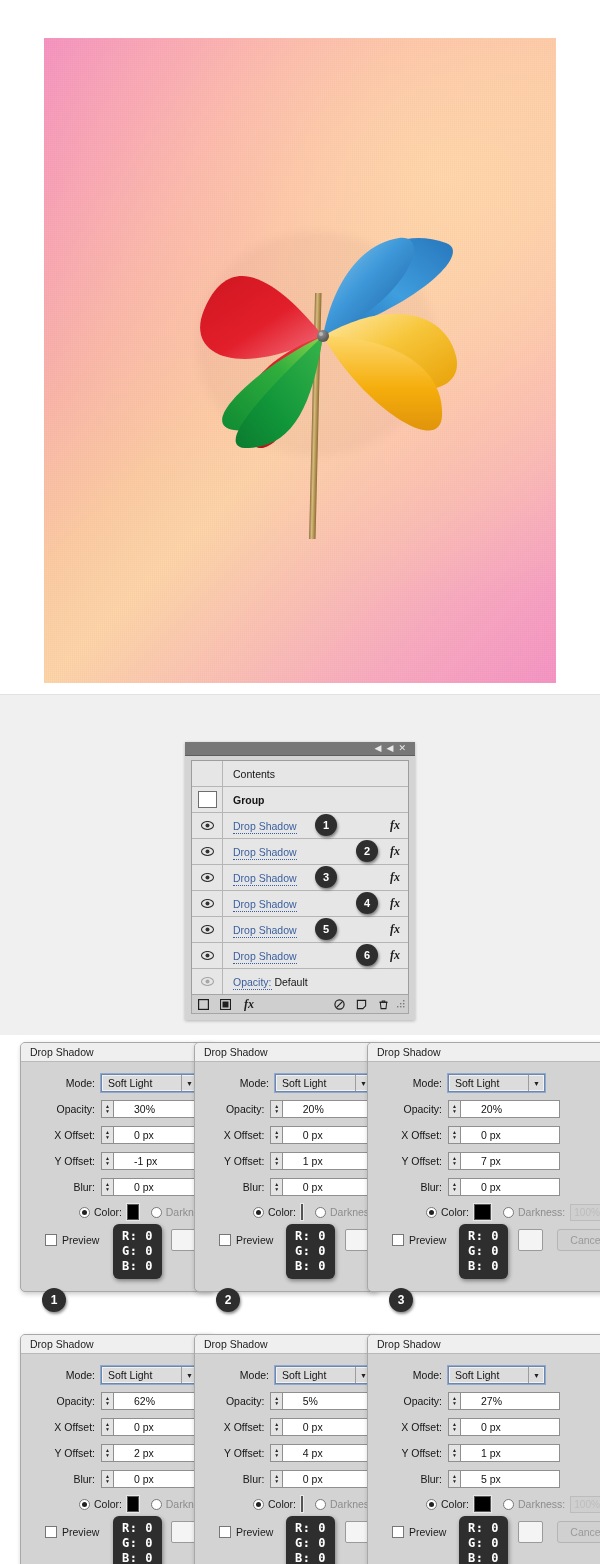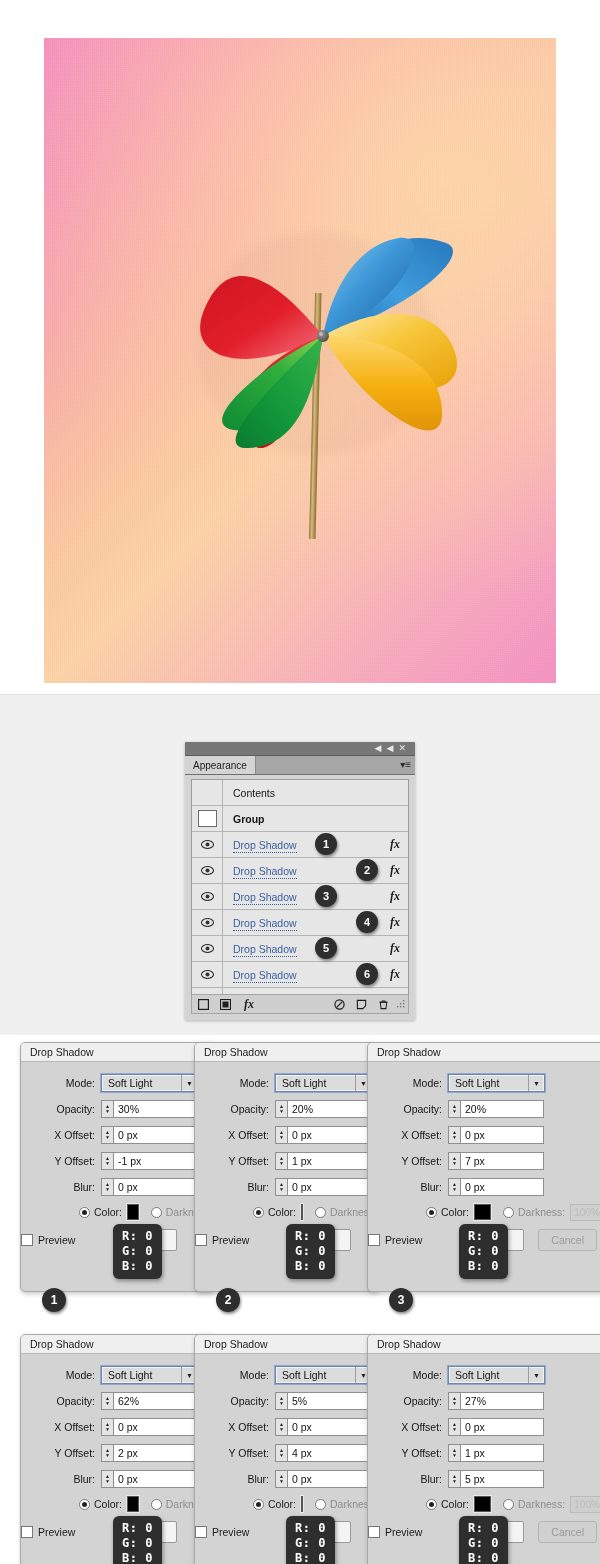--- a/index.html
+++ b/index.html
@@ -154,21 +154,21 @@
     border-left:1px solid #9d9d9d;
     display:flex;align-items:center;justify-content:center;font-size:7px;color:#222;
   }
   .stepper{
     width:11px;height:16px;background:#e4e4e4;border:1px solid #8f8f8f;border-right:none;
     display:flex;flex-direction:column;align-items:center;justify-content:center;
     font-size:5px;line-height:5px;color:#222;
   }
   .numbox{
     height:16px;background:#fff;border:1px solid #8f8f8f;
-    display:flex;align-items:center;padding-left:4px;font-size:10.5px;color:#111;
+    display:flex;align-items:center;padding-left:20px;font-size:10.5px;color:#111;
   }
   .radio-row{
     display:flex;align-items:center;height:20px;margin-top:3px;margin-bottom:6px;
     padding-left:58px;font-size:10.5px;
   }
   .radio{
     width:9px;height:9px;border-radius:50%;border:1px solid #777;
     background:#fff;margin-right:4px;position:relative;flex:0 0 auto;
   }
   .radio.on:after{
@@ -179,21 +179,21 @@
     width:15px;height:14px;background:#000;border:1px solid #555;
     margin-left:5px;margin-right:12px;
     box-shadow:0 0 0 1px #e9e9e9;
   }
   .darkness-label{color:#8d8d8d;}
   .darkness-box{
     margin-left:5px;height:15px;width:34px;background:#cfcfcf;border:1px solid #bcbcbc;
     color:#bdbdbd;font-size:10px;display:flex;align-items:center;padding-left:3px;
   }
   .bottom-row{
-    display:flex;align-items:center;height:24px;padding-left:0;
+    display:flex;align-items:center;height:24px;padding-left:24px;
   }
   .chk{
     width:10px;height:10px;border:1px solid #777;background:#fff;margin-right:5px;flex:0 0 auto;
   }
   .prev-label{font-size:10.5px;margin-right:16px;}
   .white-btn{
     width:28px;height:20px;background:#f4f4f4;border:1px solid #9a9a9a;border-radius:2px;
   }
   .cancel-btn{
     margin-left:14px;height:20px;padding:0 12px;border-radius:3px;
@@ -305,26 +305,20 @@
 
 <div id="panel-section">
   <div id="appearance-panel">
 
     <div id="panel-titlebar">
       <span class="tb-icons">
         <span>◀◀</span><span>✕</span>
       </span>
     </div>
 
-    <div id="panel-tabrow">
-      <div id="panel-tab">Appearance</div>
-      <div id="panel-tab-filler">
-        <span id="panel-menu-icon">▾≡</span>
-      </div>
-    </div>
 
     <div id="panel-body">
 
       <div class="ap-row">
         <div class="ap-eye"></div>
         <div class="ap-label">Contents</div>
         <div class="ap-fx"></div>
       </div>
 
       <div class="ap-row">

